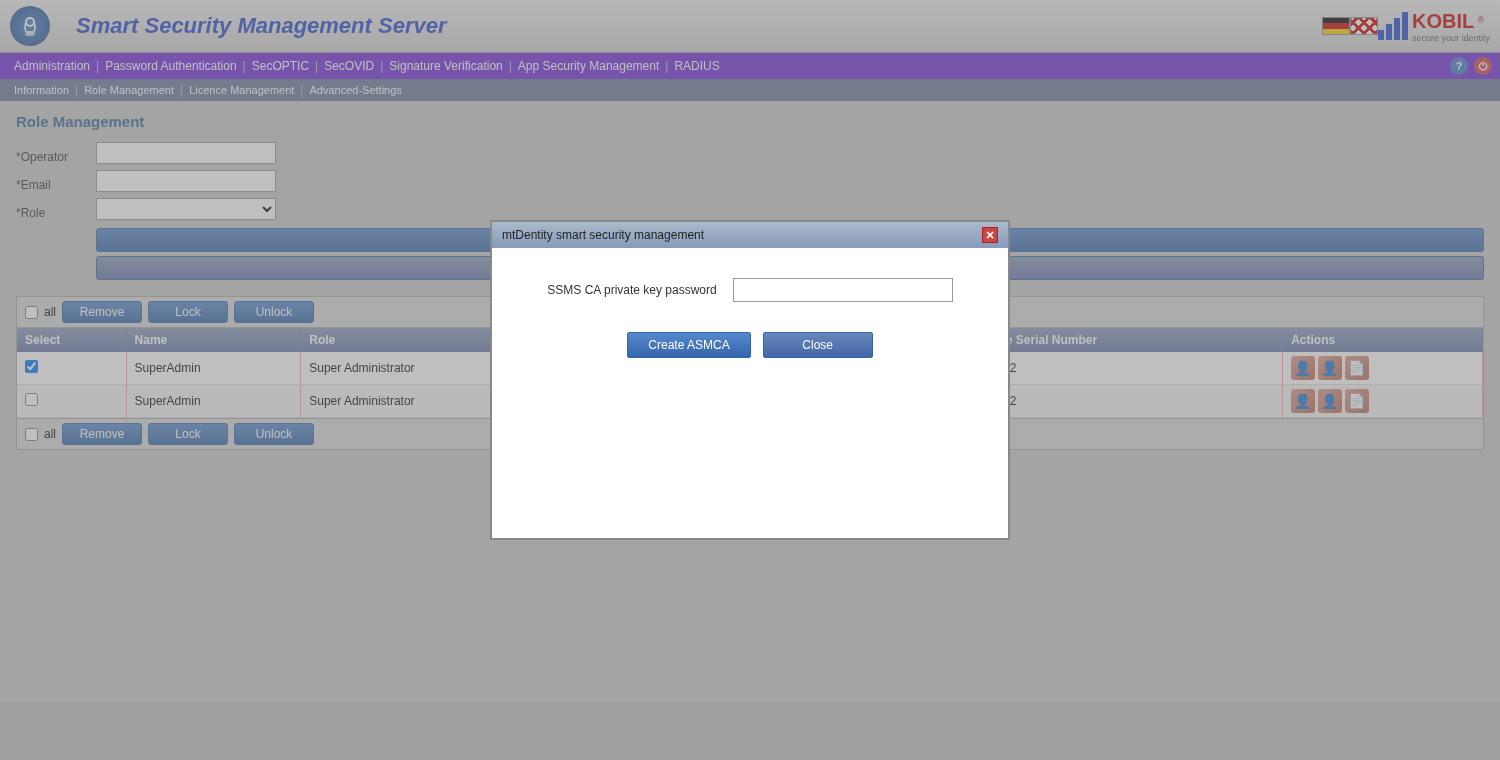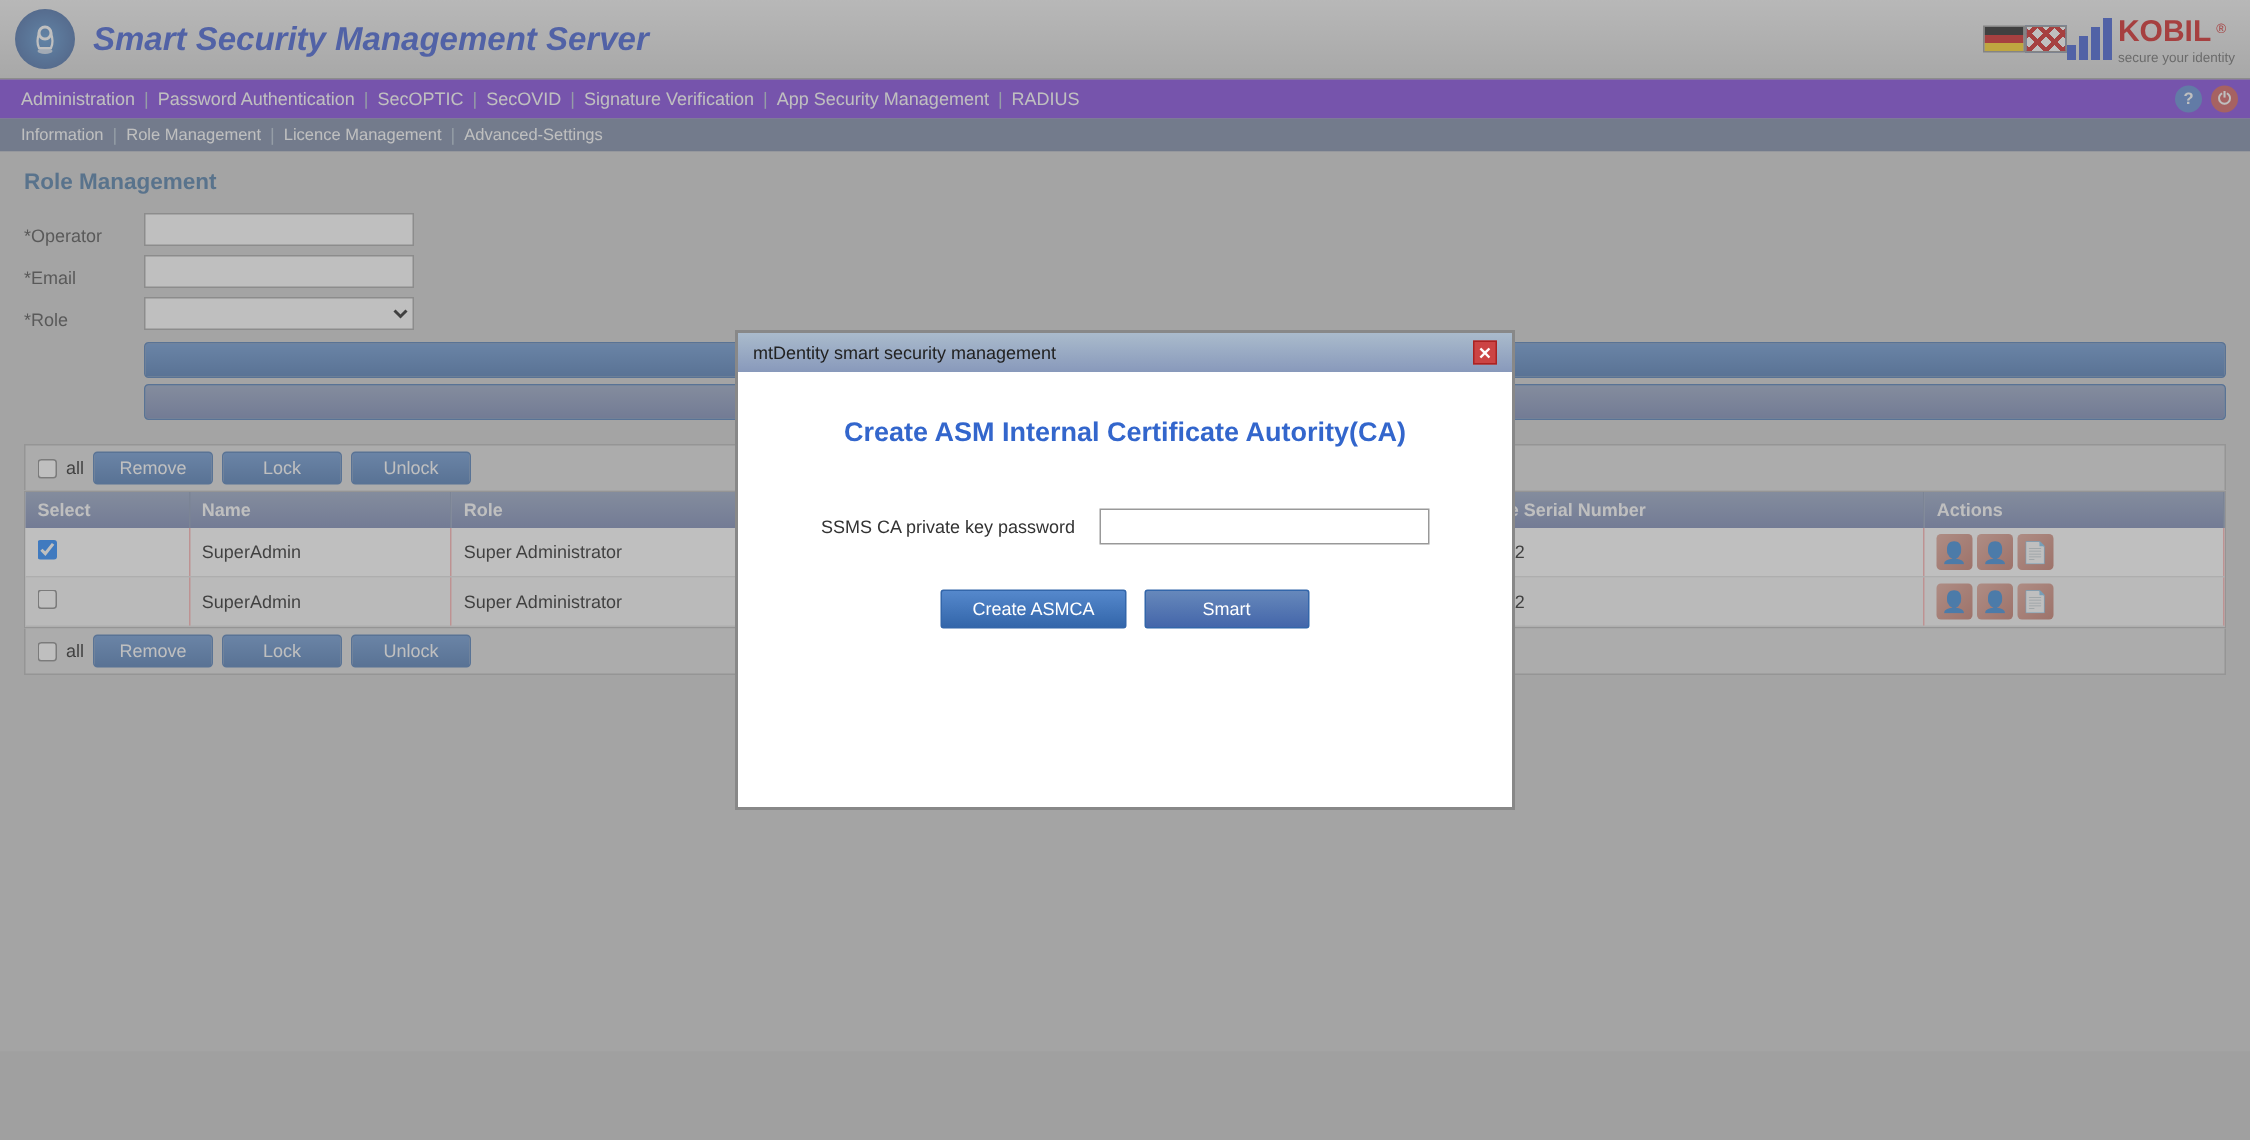--- a/index.html
+++ b/index.html
@@ -11,21 +11,21 @@
       border-bottom: 1px solid #999;
       padding: 6px 10px;
       display: flex;
       align-items: center;
       justify-content: space-between;
       min-height: 52px;
     }
     .header-left {
       display: flex;
       align-items: center;
-      gap: 12px;
+      gap: 26px;
     }
     .header-logo-icon {
       width: 40px;
       height: 40px;
       background: radial-gradient(circle, #4488cc, #224488);
       border-radius: 50%;
       display: flex;
       align-items: center;
       justify-content: center;
       color: white;
@@ -502,24 +502,23 @@
   </div>
 </div>
 
 <div class="modal-overlay">
   <div class="modal">
     <div class="modal-titlebar">
       <span>mtDentity smart security management</span>
       <div class="modal-close-btn">✕</div>
     </div>
     <div class="modal-body">
-      <div class="modal-title">Create ASM Internal Certificate Autority(CA)</div>
       <div class="modal-form-row">
         <label class="modal-form-label">SSMS CA private key password</label>
         <input class="modal-form-input" type="password" style="">
       </div>
       <div class="modal-buttons">
         <button class="btn-modal">Create ASMCA</button>
-        <button class="btn-modal" style="background:linear-gradient(to bottom,#6688bb,#4466aa);">Smart</button>
+        <button class="btn-modal" style="background:linear-gradient(to bottom,#6688bb,#4466aa);">Close</button>
       </div>
     </div>
   </div>
 </div>
 
 </body></html>

